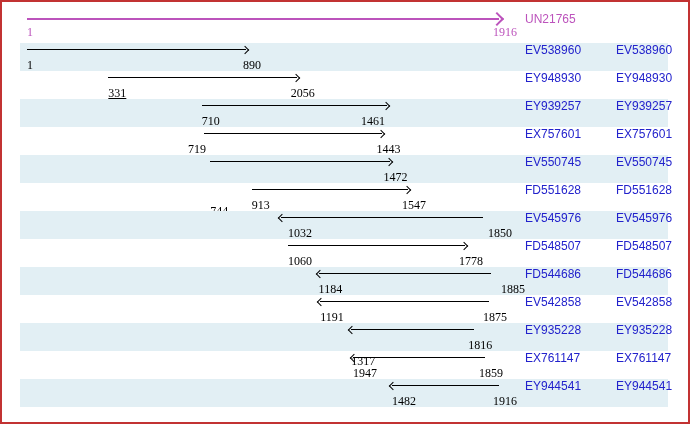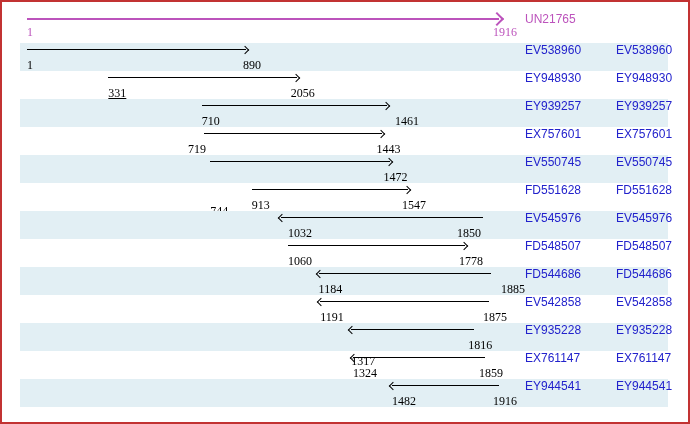--- a/index.html
+++ b/index.html
@@ -69,21 +69,21 @@
     <span class="num end" style="left: 300.644px;">2056</span>
     <a class="id id1" href="#">EY948930</a>
     <a class="id id2" href="#">EY948930</a>
   </div>
       <div class="row shaded">
     <div class="band"></div>
     <div class="arrow dir-right" style="left: 199.751px; width: 185.103px;">
           <i class="head"></i>
         </div>
     <span class="num start" style="left: 199.751px;">710</span>
-    <span class="num end" style="left: 405px;">1461</span>
+    <span class="num end" style="left: 371px;">1461</span>
     <a class="id id1" href="#">EY939257</a>
     <a class="id id2" href="#">EY939257</a>
   </div>
       <div class="row">
     <div class="band"></div>
     <div class="arrow dir-right" style="left: 201.969px; width: 178.448px;">
           <i class="head"></i>
         </div>
     <span class="num start" style="left: 186px;">719</span>
     <span class="num end" style="left: 386.417px;">1443</span>
@@ -109,21 +109,21 @@
     <span class="num end" style="left: 412.051px;">1547</span>
     <a class="id id1" href="#">FD551628</a>
     <a class="id id2" href="#">FD551628</a>
   </div>
       <div class="row shaded">
     <div class="band"></div>
     <div class="arrow dir-left" style="left: 279.116px; width: 201.617px;">
           <i class="head"></i>
         </div>
     <span class="num start" style="left: 286px;">1032</span>
-    <span class="num end" style="left: 467px;">1850</span>
+    <span class="num end" style="left: 498px;">1850</span>
     <a class="id id1" href="#">EV545976</a>
     <a class="id id2" href="#">EV545976</a>
   </div>
       <div class="row">
     <div class="band"></div>
     <div class="arrow dir-right" style="left: 286.017px; width: 176.969px;">
           <i class="head"></i>
         </div>
     <span class="num start" style="left: 286.017px;">1060</span>
     <span class="num end" style="left: 468.986px;">1778</span>
@@ -158,21 +158,21 @@
     <span class="num start" style="left: 349.361px; margin-top: 16px;">1317</span>
     <span class="num end" style="left: 478.352px;">1816</span>
     <a class="id id1" href="#">EY935228</a>
     <a class="id id2" href="#">EY935228</a>
   </div>
       <div class="row">
     <div class="band"></div>
     <div class="arrow dir-left" style="left: 351.087px; width: 131.864px;">
           <i class="head"></i>
         </div>
-    <span class="num start" style="left: 351.087px;">1324</span>
+    <span class="num start" style="left: 351.087px;">1947</span>
     <span class="num end" style="left: 488.951px;">1859</span>
     <a class="id id1" href="#">EX761147</a>
     <a class="id id2" href="#">EX761147</a>
   </div>
       <div class="row shaded">
     <div class="band"></div>
     <div class="arrow dir-left" style="left: 390.03px; width: 106.97px;">
           <i class="head"></i>
         </div>
     <span class="num start" style="left: 390.03px;">1482</span>

